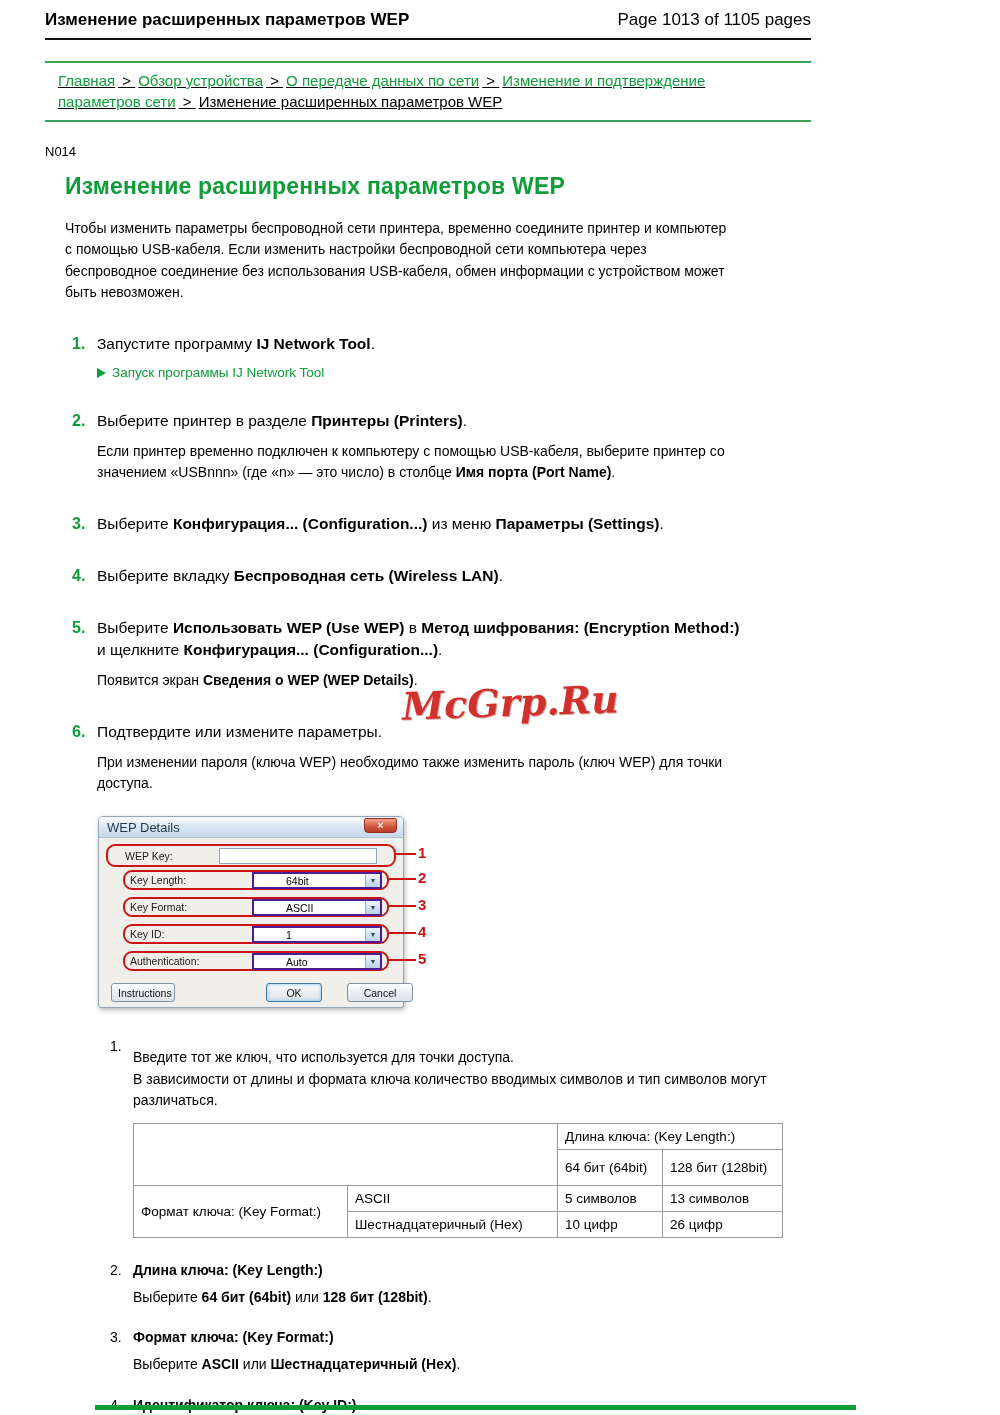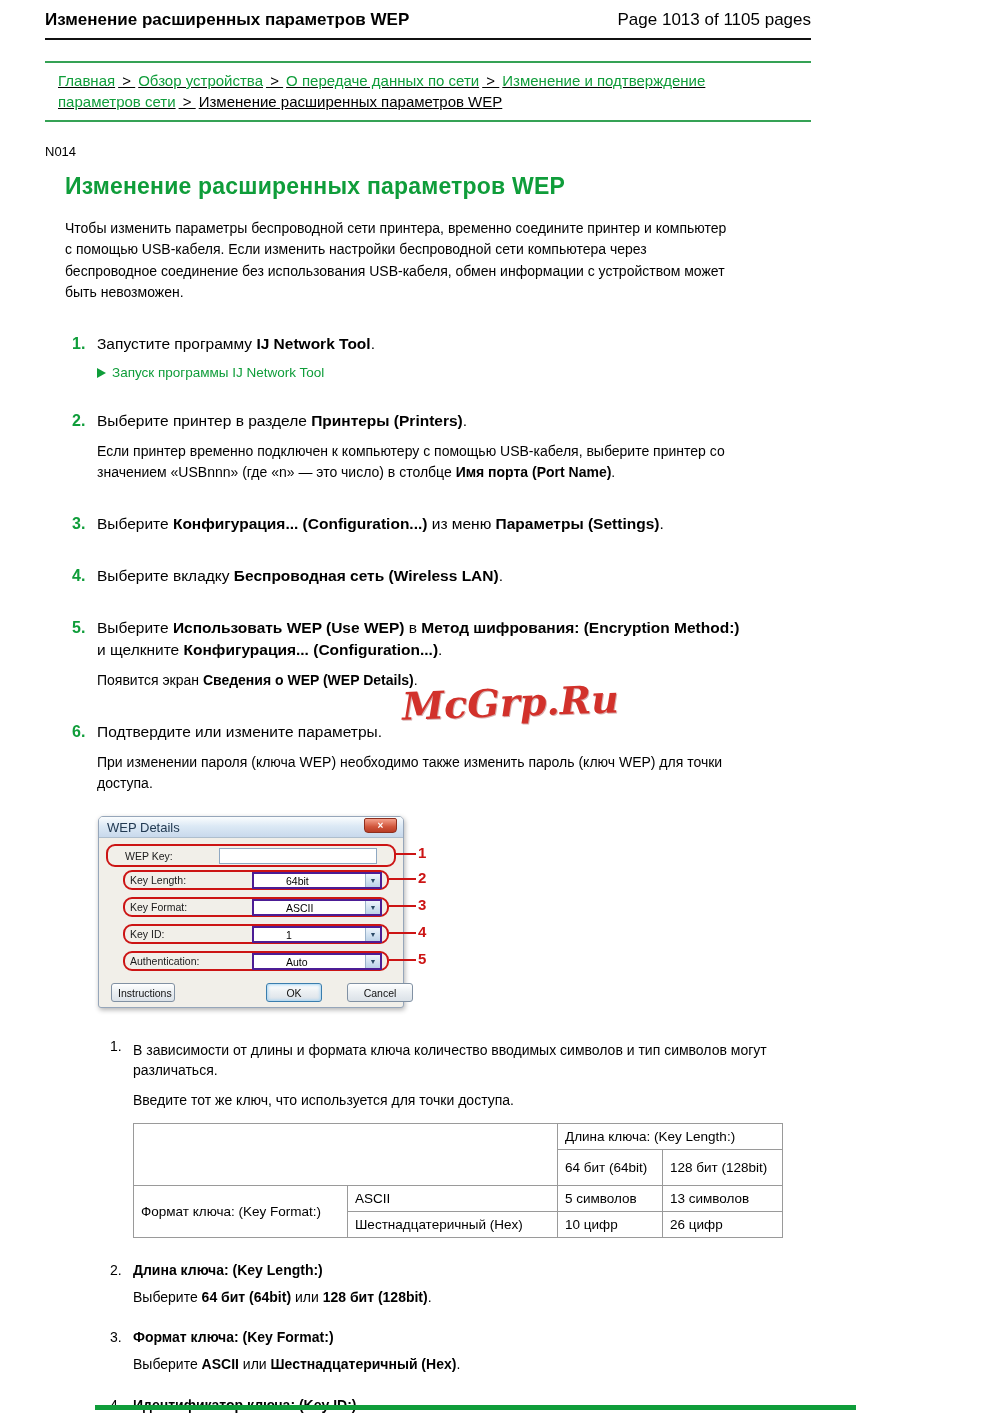--- a/index.html
+++ b/index.html
@@ -222,22 +222,22 @@
           <div class="co-line" style="top: 143px; left: 291px; width: 27px;"></div>
           <div class="co-num" style="top: 134px;">5</div>
         </div>
     </div>
 
     <section class="details">
 
       <div class="ditem">
         <span class="d-num">1.</span>
         <div class="d-body">
+          <p class="d-line first" style="margin-bottom:0">Введите тот же ключ, что используется для точки доступа.</p>
           <p class="d-line" style="margin-top:2px">В зависимости от длины и формата ключа количество вводимых символов и тип символов могут различаться.</p>
-          <p class="d-line first" style="margin-bottom:0">Введите тот же ключ, что используется для точки доступа.</p>
 
           <table class="spec">
             <colgroup>
                 <col style="width:214px">
                 <col style="width:210px">
                 <col style="width:105px">
                 <col style="width:120px">
               </colgroup>
             <tbody>
                 <tr class="r1">

